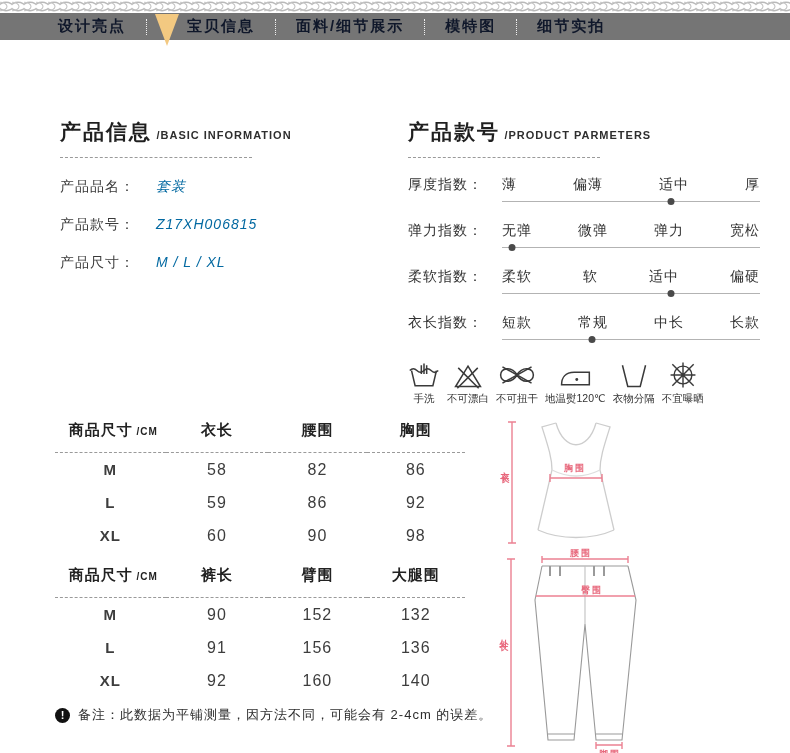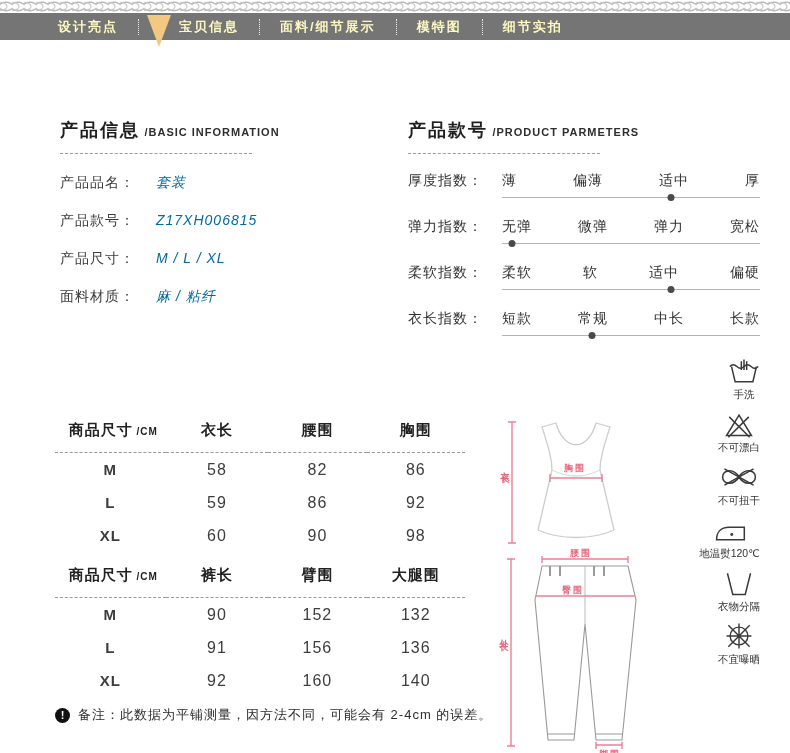--- a/index.html
+++ b/index.html
@@ -5,31 +5,31 @@
   * { margin:0; padding:0; box-sizing:border-box; }
   body { background:#fff; font-family:"Liberation Sans","DejaVu Sans",sans-serif; }
   .page { position:relative; width:790px; height:753px; background:#fff; overflow:hidden; }
 
   
   .chain { position:absolute; top:0; left:0; width:790px; height:13px; }
 
   
   .navbar { position:absolute; top:13px; left:0; width:790px; height:27px;
             background:#757575; display:flex; align-items:center; padding-left:42px; }
-  .nav-item { position:relative; color:#fef9c3; font-size:13px; font-weight:bold;
+  .nav-item { position:relative; color:#0f172a; font-size:15px; font-weight:bold;
               letter-spacing:2px; padding:0 16px; white-space:nowrap; cursor:pointer; }
   .nav-sep { width:0; height:16px; border-left:1px dotted rgba(255,255,255,.9); margin:0 4px; }
   .nav-item.active { padding-left:36px; }
   .nav-marker { position:absolute; left:4px; top:-3px; width:0; height:0;
                 border-left:12px solid transparent; border-right:12px solid transparent;
                 border-top:32px solid #f3c981; z-index:5; }
 
   
   .sec-head { white-space:nowrap; }
-  .sec-title { font-size:18px; font-weight:bold; color:#1f1f1f; letter-spacing:2px; }
+  .sec-title { font-size:21px; font-weight:bold; color:#1f1f1f; letter-spacing:2px; }
   .sec-sub { font-size:11px; font-weight:bold; color:#2e2e2e; letter-spacing:1px; }
   .dash-line { width:192px; border-bottom:1px dashed #9a9a9a; margin-top:11px; }
 
   
   .basic { position:absolute; left:60px; top:118px; width:330px; }
   .info-rows { margin-top:20px; }
   .info-row { display:flex; font-size:14px; color:#3a3a3a; margin-bottom:18px; letter-spacing:1px;margin-top:20px; }
   .info-label { width:96px; flex:0 0 96px; }
   .info-value { color:#0369a1;font-style:italic; }
 
@@ -40,21 +40,21 @@
   .idx-top { display:flex; align-items:flex-start; }
   .idx-label { width:94px; flex:0 0 94px; font-size:14px; color:#333; letter-spacing:1px; }
   .idx-options { flex:1; display:flex; justify-content:space-between;
                  font-size:14px; color:#333; letter-spacing:1px; }
   .idx-track { position:relative; margin-left:94px; margin-top:7px;
                border-top:1px solid #b3b3b3; height:8px; }
   .idx-dot { position:absolute; top:-4px; width:7px; height:7px; border-radius:50%;
              background:#4a4a4a; transform:translateX(-50%); }
 
   
-  .care-row { display:flex; align-items:flex-end; gap:7px; margin-top:8px;flex-direction:column; }
+  .care-row { display:flex; align-items:flex-end; gap:7px; margin-top:8px; }
   .care-item { text-align:center; }
   .care-item svg { display:block; margin:0 auto 2px; }
   .care-label { font-size:10.5px; color:#333; white-space:nowrap; }
 
   
   .tables { position:absolute; left:55px; top:413px; width:410px; }
   table.size { width:100%; border-collapse:collapse; table-layout:fixed; }
   table.size th { font-size:15px; font-weight:bold; color:#222; letter-spacing:1px;
                   padding:8px 0 12px; border-bottom:1px dashed #9a9a9a; text-align:center; }
   table.size th:first-child { text-align:center; padding-left:6px; }
@@ -119,24 +119,20 @@
         <span class="info-label">产品品名：</span>
         <span class="info-value">套装</span>
       </div>
       <div class="info-row">
         <span class="info-label">产品款号：</span>
         <span class="info-value">Z17XH006815</span>
       </div>
       <div class="info-row">
         <span class="info-label">产品尺寸：</span>
         <span class="info-value">M / L / XL</span>
-      </div>
-      <div class="info-row">
-        <span class="info-label">面料材质：</span>
-        <span class="info-value">麻 / 粘纤</span>
       </div>
     </div>
   </div>
 
   <div class="params">
     <div class="sec-head">
       <span class="sec-title">产品款号</span>
       <span class="sec-sub">/PRODUCT PARMETERS</span>
     </div>
     <div class="dash-line"></div>
@@ -355,21 +351,21 @@
         <path d="M48,16 v10 M58,16 v10 M92,16 v10 M102,16 v10" stroke-width="2"></path>
       </g>
       <g stroke="#ec8192" stroke-width="1.4" fill="none">
         <path d="M40,9 H126 M40,6 V13 M126,6 V13"></path>
         <path d="M34,46 H133"></path>
         <path d="M9,9 V196 M5,9 H13 M5,196 H13"></path>
         <path d="M94,195 H120 M94,192 V199 M120,192 V199"></path>
       </g>
     </svg>
     <span class="diag-label" style="left:68px; top:-3px;">腰围</span>
-    <span class="diag-label" style="left:60px; top:34px;">臀围</span>
+    <span class="diag-label" style="left:79px; top:34px;">臀围</span>
     <span class="diag-label vert" style="left:-5px; top:82px;">外长</span>
     <span class="diag-label" style="left:97px; top:198px;">脚围</span>
   </div>
 
   <div class="note">
     <span class="note-icon">!</span>
     <span class="note-text">备注：此数据为平铺测量，因方法不同，可能会有 2-4cm 的误差。</span>
   </div>
 
 </div>

